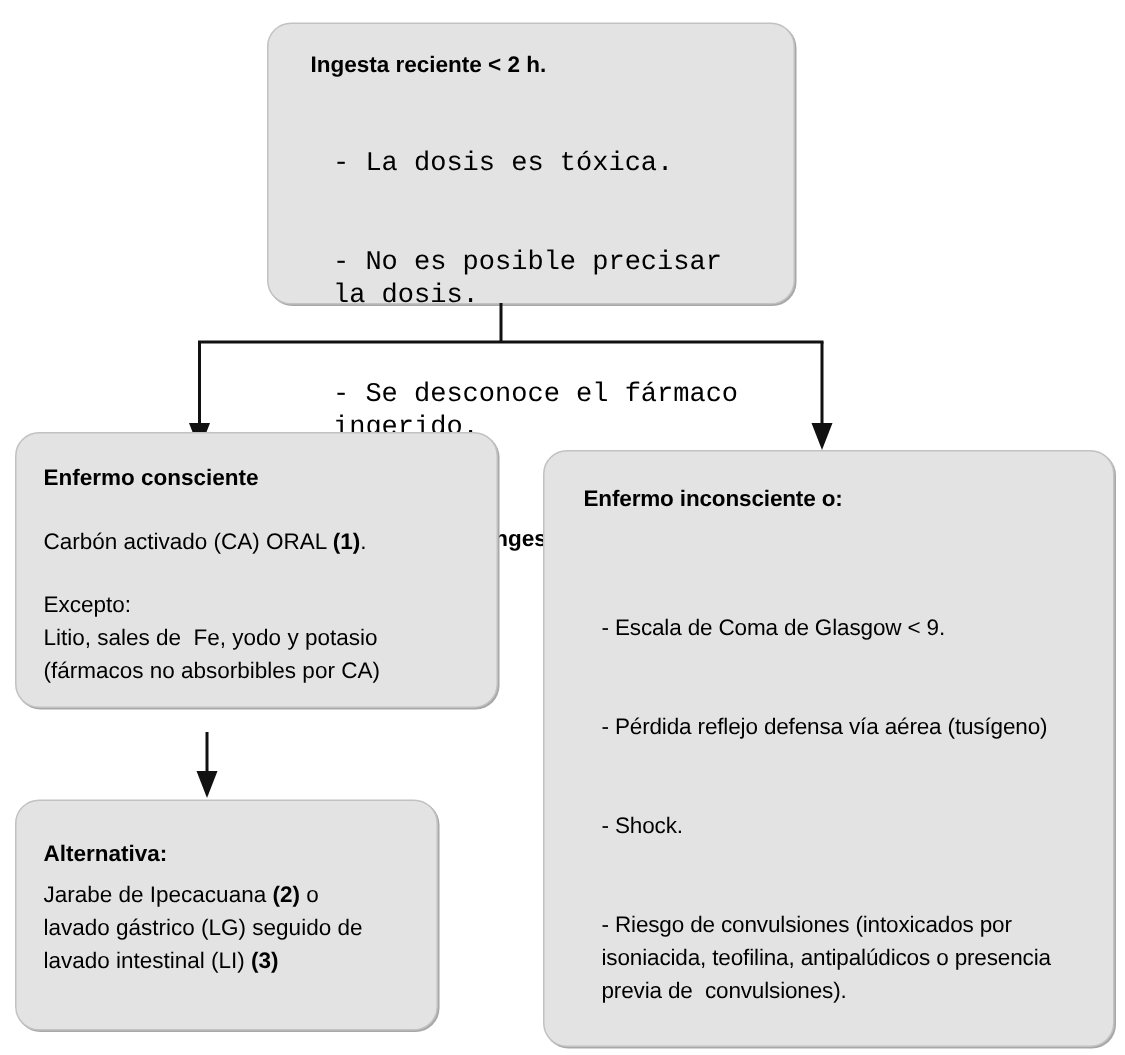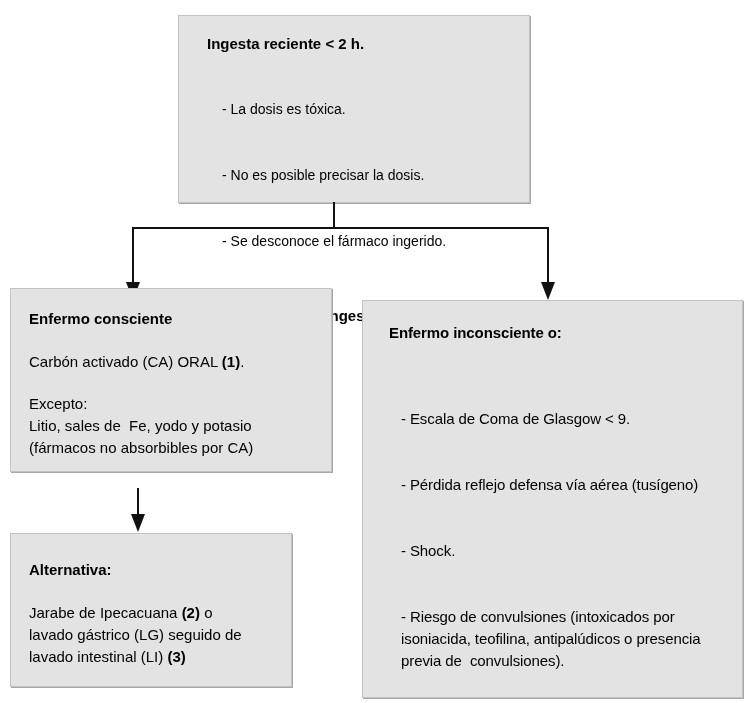--- a/index.html
+++ b/index.html
@@ -9,46 +9,46 @@
     height: 703px;
     background: #ffffff;
     font-family: "Liberation Sans", "DejaVu Sans", sans-serif;
     color: #000000;
     overflow: hidden;
   }
   .box {
     position: absolute;
     background: #e3e3e3;
     border: 1px solid #c2c2c2;
-    border-radius: 0;
+    border-radius: 16px;
     box-shadow: 1px 1px 0 #a8a8a8;
     box-sizing: border-box;
   }
   .box * { white-space: pre-wrap; }
   .bt { font-weight: bold; font-size: 15px; line-height: 20px; }
   .b  { font-weight: bold; }
 
   
   .box-ingesta { left: 178px; top: 15px; width: 352px; height: 188px; padding: 18px 18px 0 28px; }
   .box-ingesta .intro { margin-top: 25px; font-size: 13px; line-height: 22px; }
-  .box-ingesta .bullets { padding-left: 15px; font-size: 14px; line-height: 22px; }
+  .box-ingesta .bullets { padding-left: 15px; font-size: 18px; line-height: 22px; font-family: Liberation Mono, monospace; }
   .box-ingesta .footer { margin-top: 10px; }
 
   
   .box-consciente { left: 10px; top: 288px; width: 322px; height: 184px; padding: 20px 12px 0 18px; font-size: 15px; line-height: 22px; }
   .box-consciente .carbon { margin-top: 22px; }
   .box-consciente .excepto { margin-top: 20px; }
 
   
   .box-inconsciente { left: 362px; top: 300px; width: 381px; height: 398px; padding: 22px 8px 0 26px; font-size: 15px; line-height: 22px; letter-spacing: -0.1px; }
   .box-inconsciente .bullets { margin-top: 21px; padding-left: 12px; }
 
   
   .box-alternativa { left: 10px; top: 533px; width: 282px; height: 154px; padding: 26px 12px 0 18px; font-size: 15px; line-height: 22px; }
-  .box-alternativa .line1 { margin-top: 22px; }
+  .box-alternativa .line1 { margin-top: 6px; }
 
   
   .cline { position: absolute; background: #111111; }
   .stem-top    { left: 333px; top: 202px; width: 2px; height: 26px; }
   .branch-h    { left: 132px; top: 227px; width: 417px; height: 2px; }
   .drop-left   { left: 132px; top: 228px; width: 2px; height: 54px; }
   .drop-right  { left: 547px; top: 228px; width: 2px; height: 54px; }
   .stem-mid    { left: 137px; top: 488px; width: 2px; height: 27px; }
   .arrowhead {
     position: absolute; width: 0; height: 0;

